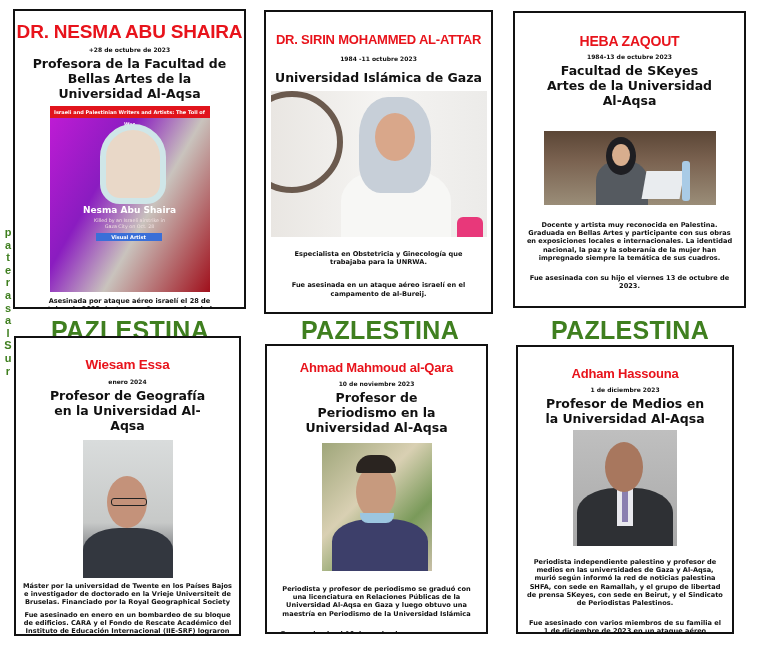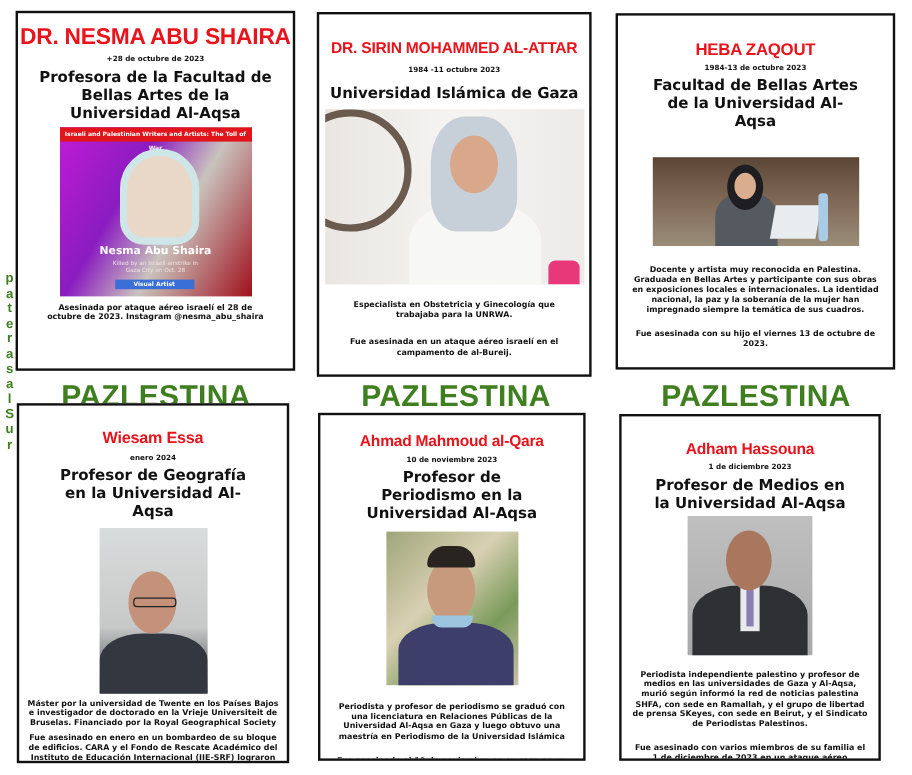--- a/index.html
+++ b/index.html
@@ -56,21 +56,21 @@
   <span>l</span>
   <span>S</span>
   <span>u</span>
   <span>r</span>
 </div>
 
 <div class="card" style="left:13px; top:9px; width:233px; height:300px;">
   <div class="name" style="font-size:19px; margin-top:10px;">DR. NESMA ABU SHAIRA</div>
   <div class="date">+28 de octubre de 2023</div>
   <div class="role" style="padding:0 14px; font-size:12.5px;">Profesora de la Facultad de Bellas Artes de la Universidad Al-Aqsa</div>
-  <div class="photo poster" style="width:160px; height:141px; margin-top:5px;">
+  <div class="photo poster" style="width:160px; height:186px; margin-top:5px;">
     <div class="ptop">Israeli and Palestinian Writers and Artists: The Toll of War</div>
     <div class="face"></div>
     <div class="pname">Nesma Abu Shaira</div>
     <div class="psub" style="padding:0 40px;">Killed by an Israeli airstrike in Gaza City on Oct. 28</div>
     <div class="pbtn">Visual Artist</div>
   </div>
   <div class="note" style="margin-top:5px; padding:0 20px;">Asesinada por ataque aéreo israelí el 28 de octubre de 2023. Instagram @nesma_abu_shaira</div>
 </div>
 
 <div class="card" style="left:264px; top:10px; width:229px; height:304px;">
@@ -84,21 +84,21 @@
     <div class="head" style="left:104px; top:22px; width:40px; height:48px; background:#d9a78a;"></div>
     <div style="position:absolute; right:4px; bottom:0; width:26px; height:20px; background:#e8387a; border-radius:6px 6px 0 0;"></div>
   </div>
   <div class="desc" style="margin-top:13px; padding:0 12px;">Especialista en Obstetricia y Ginecología que trabajaba para la UNRWA.</div>
   <div class="note" style="margin-top:15px; padding:0 12px;">Fue asesinada en un ataque aéreo israelí en el campamento de al-Bureij.</div>
 </div>
 
 <div class="card" style="left:513px; top:11px; width:233px; height:297px;">
   <div class="name" style="font-size:14px; margin-top:20px;">HEBA ZAQOUT</div>
   <div class="date" style="margin-top:4px;">1984-13 de octubre 2023</div>
-  <div class="role" style="padding:0 26px;">Facultad de Bellas Artes de la Universidad Al-Aqsa</div>
+  <div class="role" style="padding:0 26px;">Facultad de SKeyes Artes de la Universidad Al-Aqsa</div>
   <div class="photo ph-heba" style="width:172px; height:74px; margin-top:23px;">
     <div class="body" style="left:52px; top:30px; width:52px; height:50px; background:#555a60;"></div>
     <div class="head" style="left:62px; top:6px; width:30px; height:38px; background:#1e1e22;"></div>
     <div class="head" style="left:68px; top:13px; width:18px; height:22px; background:#d8ae8e;"></div>
     <div style="position:absolute; left:100px; top:40px; width:38px; height:28px; background:#e9ecef; transform:skewX(-10deg);"></div>
     <div style="position:absolute; left:138px; top:30px; width:8px; height:40px; background:#a9cbe6; border-radius:3px;"></div>
   </div>
   <div class="desc" style="margin-top:16px; padding:0 10px;">Docente y artista muy reconocida en Palestina. Graduada en Bellas Artes y participante con sus obras en exposiciones locales e internacionales. La identidad nacional, la paz y la soberanía de la mujer han impregnado siempre la temática de sus cuadros.</div>
   <div class="note" style="margin-top:12px;">Fue asesinada con su hijo el viernes 13 de octubre de 2023.</div>
 </div>

